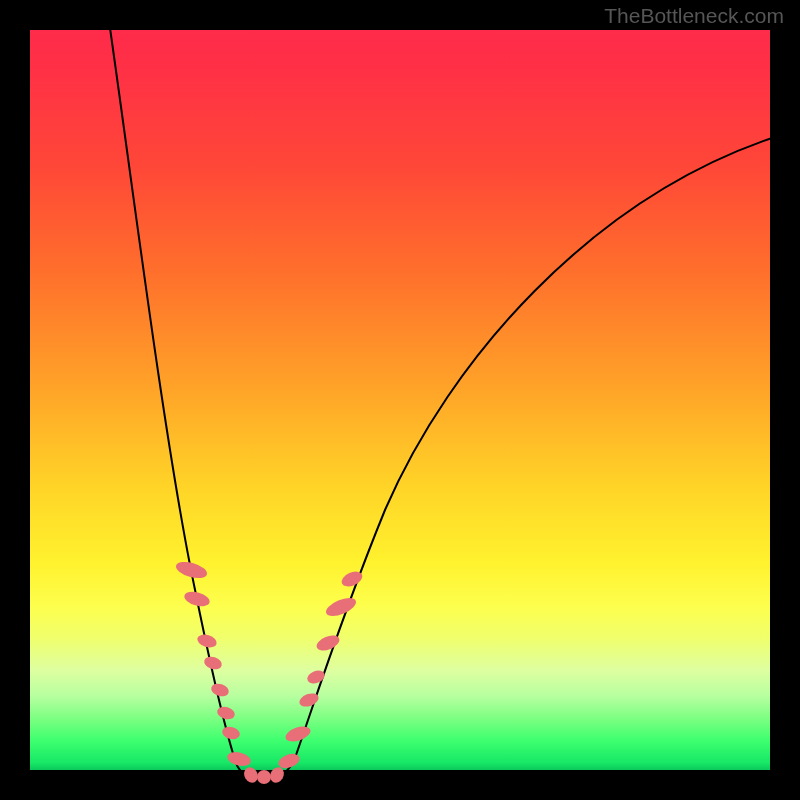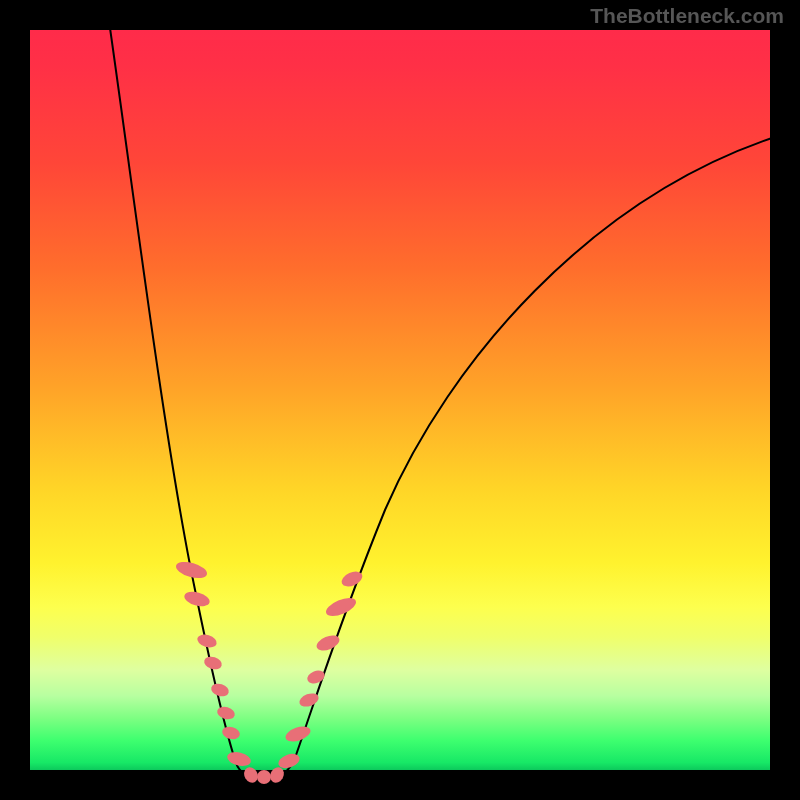--- a/index.html
+++ b/index.html
@@ -41,21 +41,21 @@
       #17e866 99%,
       #0cc95c 100%
     );
   }
   .watermark {
     position: absolute;
     top: 4px;
     right: 16px;
     color: #565656;
     font-size: 21px;
-    font-weight: 700;
+    font-weight: 400;
     letter-spacing: 0px;
     user-select: none;
   }
   svg.curves {
     position: absolute;
     left: 30px;
     top: 30px;
     width: 740px;
     height: 740px;
     overflow: visible;

